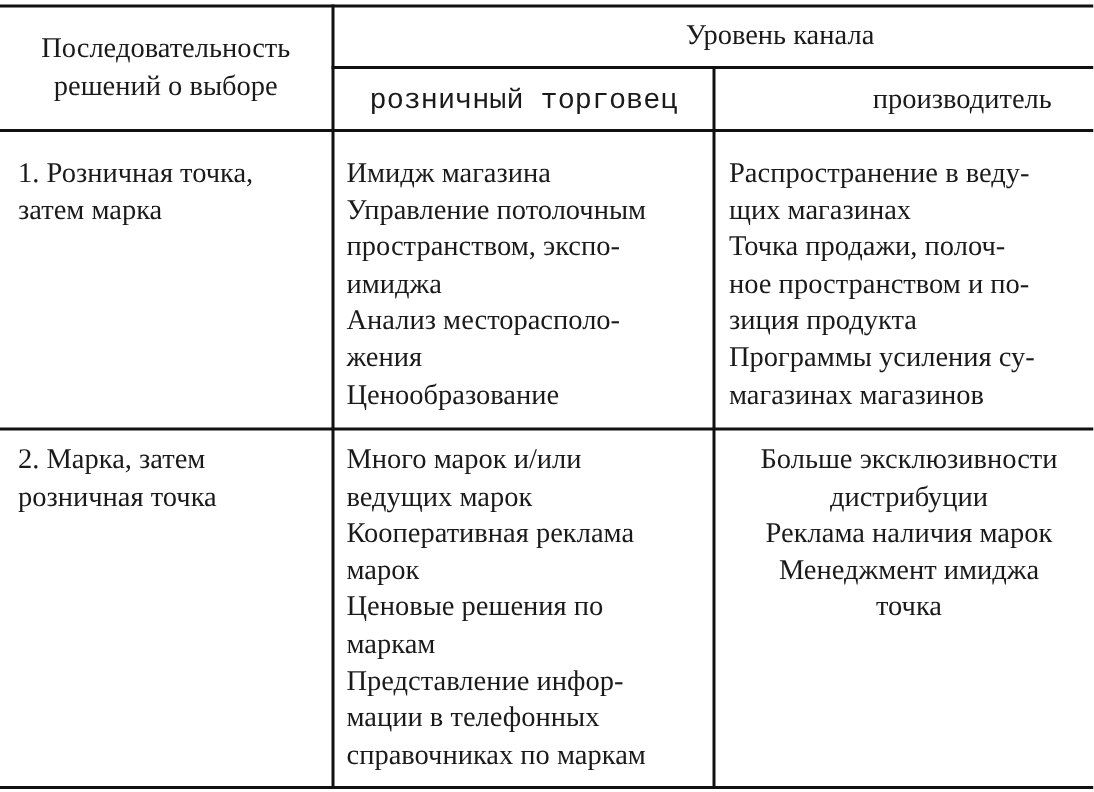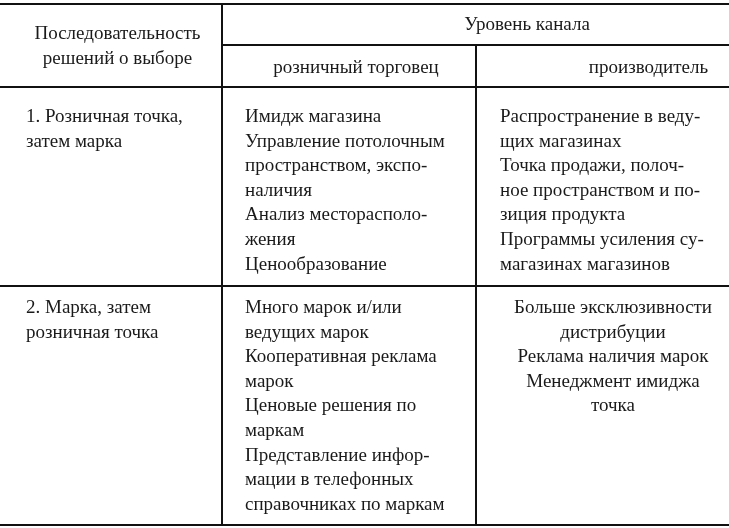--- a/index.html
+++ b/index.html
@@ -37,21 +37,20 @@
     .cell {
       position: absolute;
       box-sizing: border-box;
     }
     .center {
       text-align: center;
     }
     .line {
       display: block;
       white-space: nowrap;
-      padding-left: 14px;
     }
   </style>
 </head>
 <body>
 
 <div class="table">
 
   <div class="hline" style="left:0; top:3px; width:729px;"></div>
   <div class="hline" style="left:221px; top:44px; width:508px;"></div>
   <div class="hline" style="left:0; top:86px; width:729px;"></div>
@@ -63,36 +62,36 @@
 
   <div class="cell center" style="left:0; top:21px; width:221px;">
     <span class="line">Последовательность</span>
     <span class="line">решений о выборе</span>
   </div>
 
   <div class="cell center" style="left:223px; top:12px; width:594px;">
     <span class="line">Уровень канала</span>
   </div>
 
-  <div class="cell center" style="left:223px; top:55px; width:252px;">
+  <div class="cell center" style="left:223px; top:55px; width:252px;font-family:Liberation Mono, monospace;">
     <span class="line">розничный торговец</span>
   </div>
   <div class="cell center" style="left:477px; top:55px; width:291px;margin-left:19px;">
     <span class="line">производитель</span>
   </div>
 
   <div class="cell" style="left:12px; top:104px; width:205px;">
     <span class="line">1. Розничная точка,</span>
     <span class="line">затем марка</span>
   </div>
   <div class="cell" style="left:231px; top:104px; width:242px;">
     <span class="line">Имидж магазина</span>
     <span class="line">Управление потолочным</span>
     <span class="line">пространством, экспо-</span>
-    <span class="line">наличия</span>
+    <span class="line">имиджа</span>
     <span class="line">Анализ месторасполо-</span>
     <span class="line">жения</span>
     <span class="line">Ценообразование</span>
   </div>
   <div class="cell" style="left:486px; top:104px; width:240px;">
     <span class="line">Распространение в веду-</span>
     <span class="line">щих магазинах</span>
     <span class="line">Точка продажи, полоч-</span>
     <span class="line">ное пространством и по-</span>
     <span class="line">зиция продукта</span>

